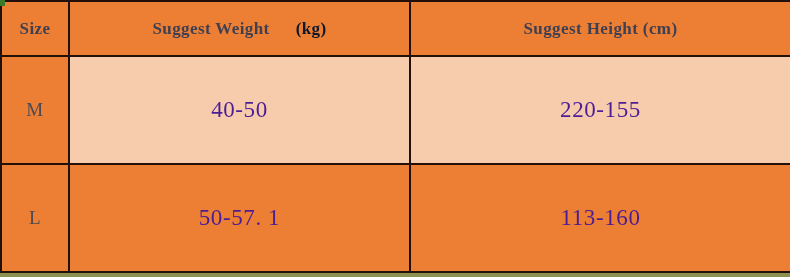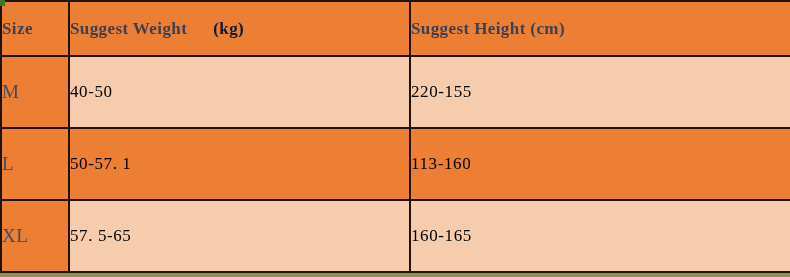--- a/index.html
+++ b/index.html
@@ -50,21 +50,21 @@
     height: 273px;
     border-collapse: collapse;
     table-layout: fixed;
   }
 
   table.size-table td,
   table.size-table th {
     border: 2px solid #231008;
     padding: 0;
     margin: 13px;
-    text-align: left;
+    text-align: center;
     vertical-align: middle;
     font-weight: normal;
   }
 
   
   col.col-size   { width: 68px; }
   col.col-weight { width: 341px; }
   col.col-height { width: 381px; }
 
   
@@ -90,22 +90,22 @@
   tr.data-row { height: 54px; }
 
   td.size-cell {
     background: #ec7f33;
     color: #4a4a55;
     font-size: 19px;
     letter-spacing: 0.5px;
   }
 
   td.value-cell {
-    font-size: 17px;
-    color: #000000;
+    font-size: 23px;
+    color: #4c1d95;
     letter-spacing: 0.6px;
   }
 
   tr.row-light td.value-cell { background: #f7ccad; }
   tr.row-dark  td.value-cell { background: #ec7f33; }
 </style>
 </head>
 <body>
 
 <div id="size-chart-root">
@@ -131,24 +131,19 @@
       <tr class="data-row row-light">
         <td class="size-cell">M</td>
         <td class="value-cell">40-50</td>
         <td class="value-cell">220-155</td>
       </tr>
       <tr class="data-row row-dark">
         <td class="size-cell">L</td>
         <td class="value-cell">50-57. 1</td>
         <td class="value-cell">113-160</td>
       </tr>
-      <tr class="data-row row-light">
-        <td class="size-cell">XL</td>
-        <td class="value-cell">57. 5-65</td>
-        <td class="value-cell">160-165</td>
-      </tr>
     </tbody>
   </table>
 
   <div class="bottom-edge-strip"></div>
   <div class="corner-artifact"></div>
 
 </div>
 
 </body></html>

